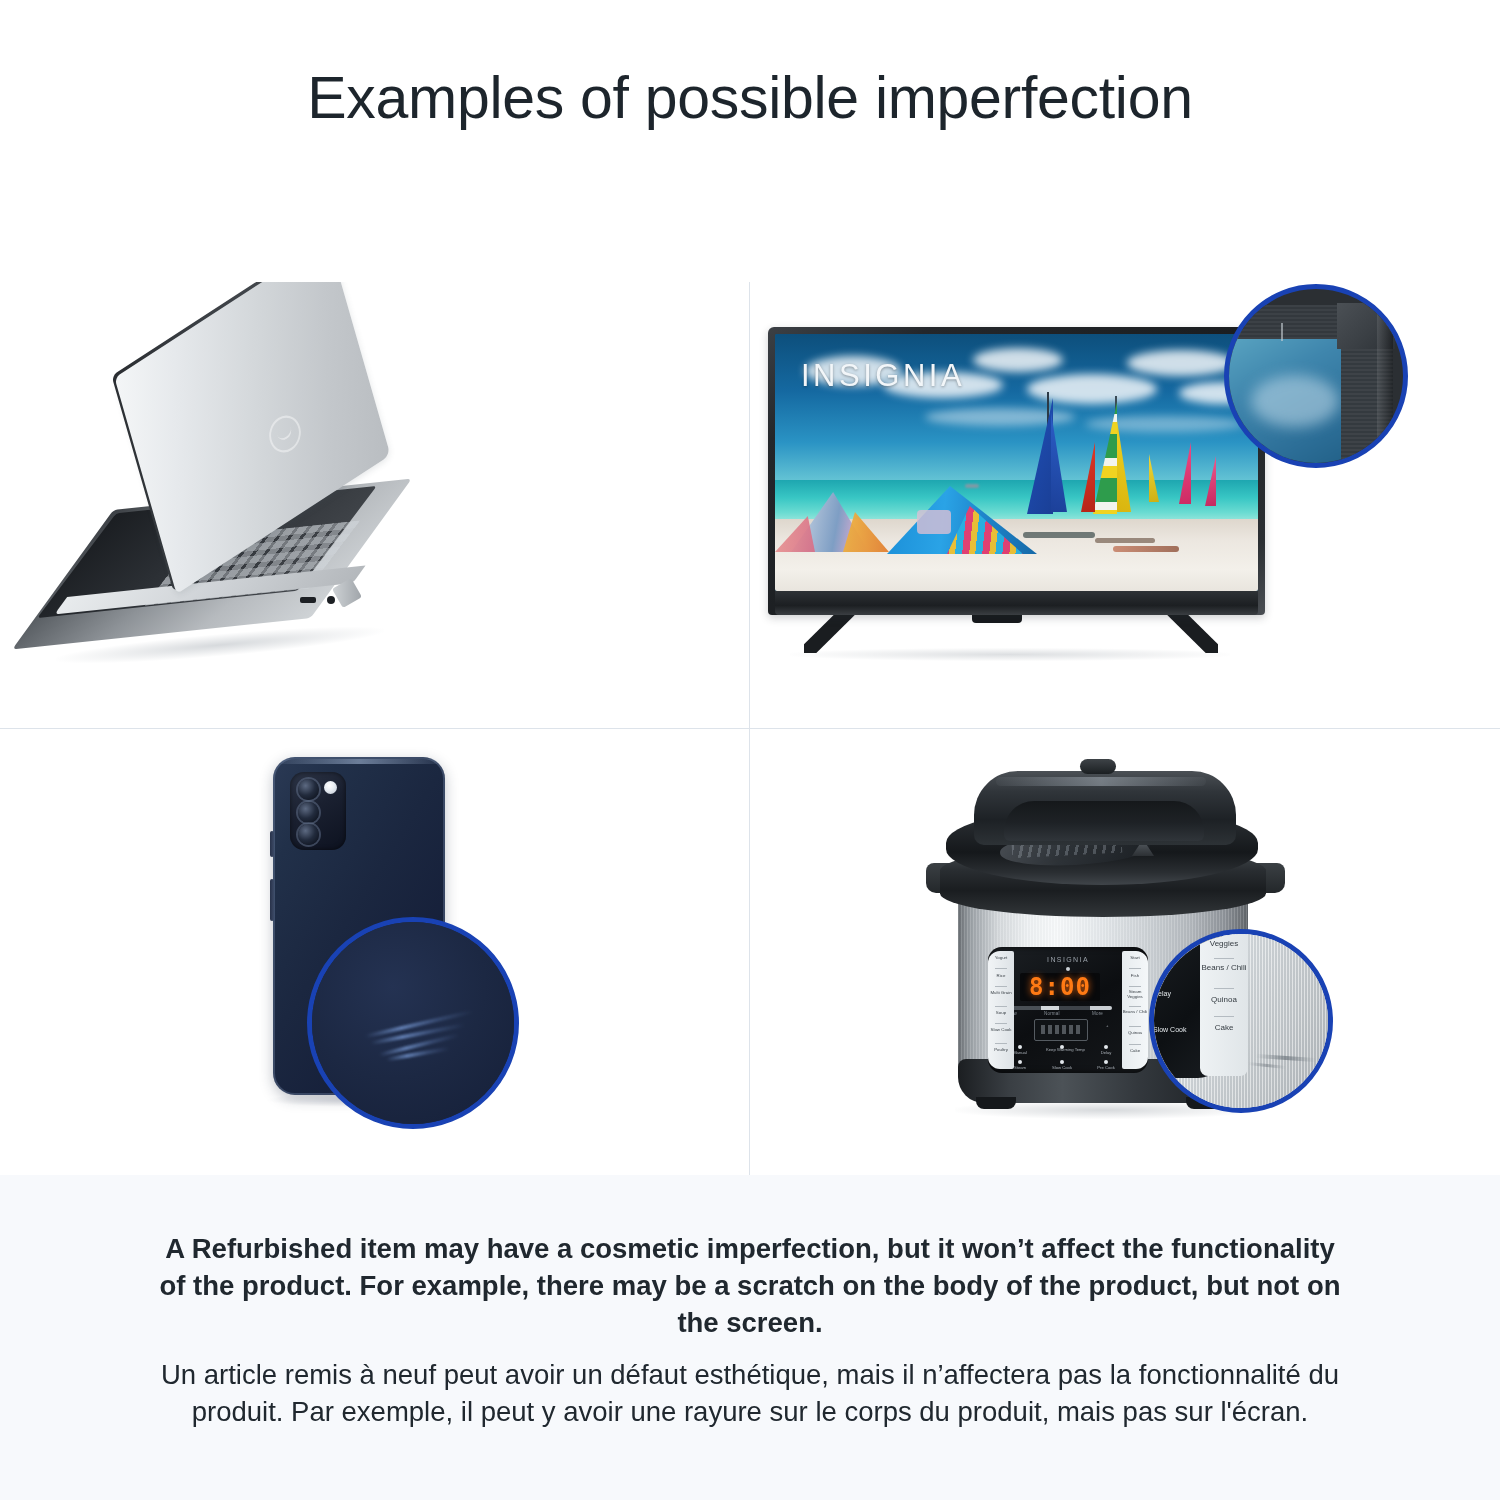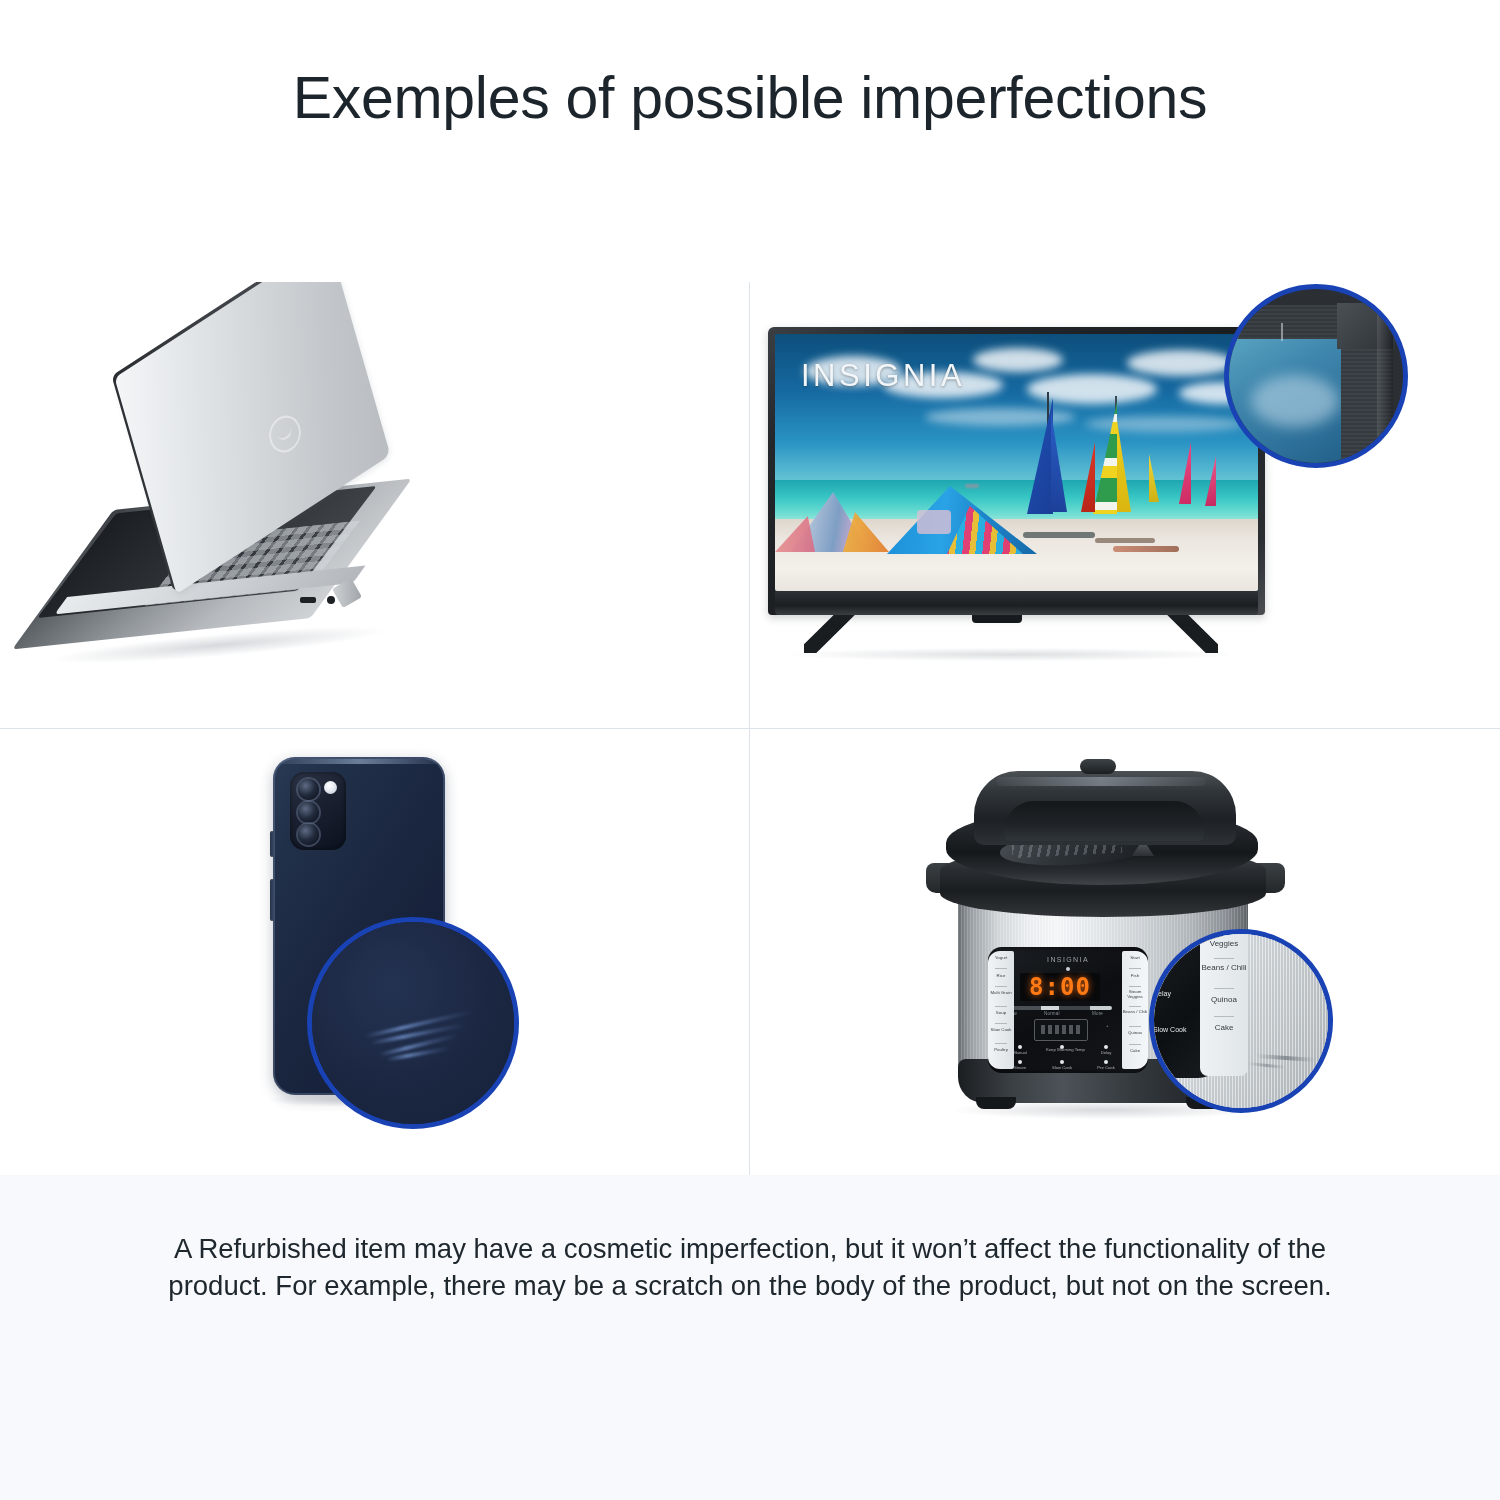--- a/index.html
+++ b/index.html
@@ -611,30 +611,30 @@
   }
   .foot-p {
     position: absolute; left: 0; width: 1500px;
     text-align: center;
     color: #20282f;
     font-size: 27.5px;
     line-height: 1.34;
     padding: 0 150px;
     box-sizing: border-box;
   }
-  .foot-en { top: 56px; }
+  .foot-en { top: 56px; font-weight: bold; }
   .foot-fr { top: 182px; }
 </style>
 </head>
 <body>
 
 <div id="page">
 
   <div class="header">
-    <div class="title-line title-en">Exemples of possible imperfections</div>
+    <div class="title-line title-en">Examples of possible imperfection</div>
   </div>
 
   <div class="grid">
 
     <div class="panel p-tl">
       <div class="laptop-wrap">
         <div class="lap-shadow"></div>
         <div class="lap-base"></div>
         <div class="lap-screen-dark"></div>
         <div class="lap-keys"></div>
@@ -848,15 +848,16 @@
         <div class="z-scratch2"></div>
       </div>
     </div>
 
     <div class="div-v"></div>
     <div class="div-h"></div>
   </div>
 
   <div class="footer">
     <div class="foot-p foot-en">A Refurbished item may have a cosmetic imperfection, but it won’t affect the functionality of the product. For example, there may be a scratch on the body of the product, but not on the screen.</div>
+    <div class="foot-p foot-fr">Un article remis à neuf peut avoir un défaut esthétique, mais il n’affectera pas la fonctionnalité du produit. Par exemple, il peut y avoir une rayure sur le corps du produit, mais pas sur l'écran.</div>
   </div>
 
 </div>
 
 </body></html>

